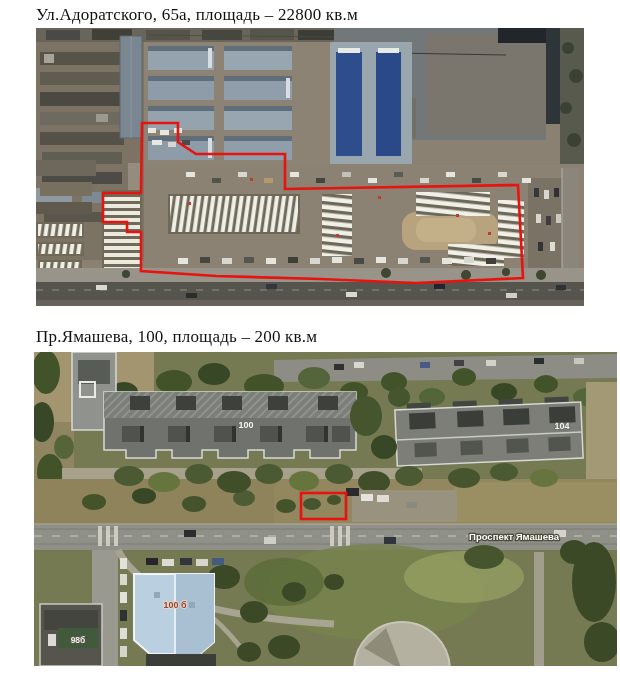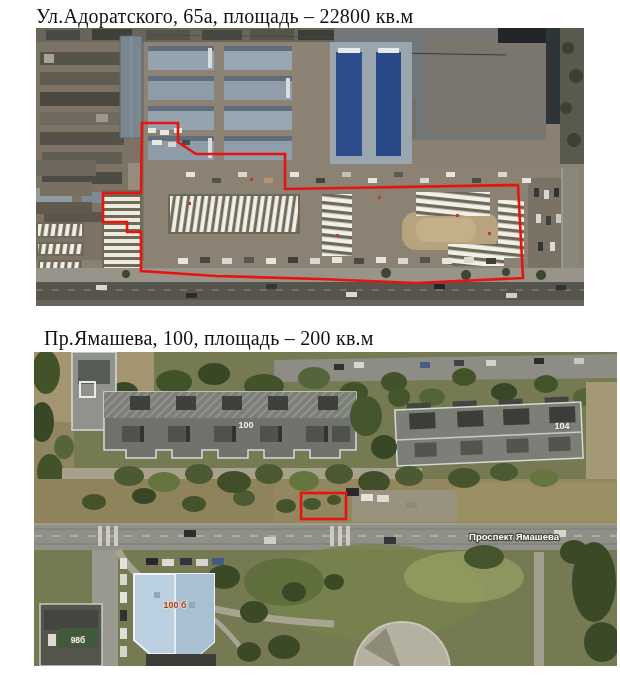--- a/index.html
+++ b/index.html
@@ -1,20 +1,20 @@
 <!DOCTYPE html>
 <html><head>
 <meta charset="utf-8">
 <style>
   html,body{margin:0;padding:0;background:#ffffff;}
   .page{position:relative;width:620px;height:678px;background:#ffffff;overflow:hidden;
         font-family:"Liberation Serif", serif;}
-  .caption{position:absolute;left:36px;font-size:20px;color:#111;letter-spacing:.2px;white-space:nowrap;}
+  .caption{position:absolute;left:36px;font-size:17px;color:#111;letter-spacing:.2px;white-space:nowrap;}
   .cap1{top:5px;}
-  .cap2{top:327px;margin-left:8px;}
+  .cap2{top:327px;}
   .map{position:absolute;display:block;}
   .map1{left:36px;top:28px;}
   .map2{left:34px;top:352px;}
   svg text.mlabel{font-family:"Liberation Sans", sans-serif;font-weight:bold;
         paint-order:stroke;stroke-linejoin:round;text-anchor:middle;}
 </style>
 </head>
 <body>
 
 <div class="page">

